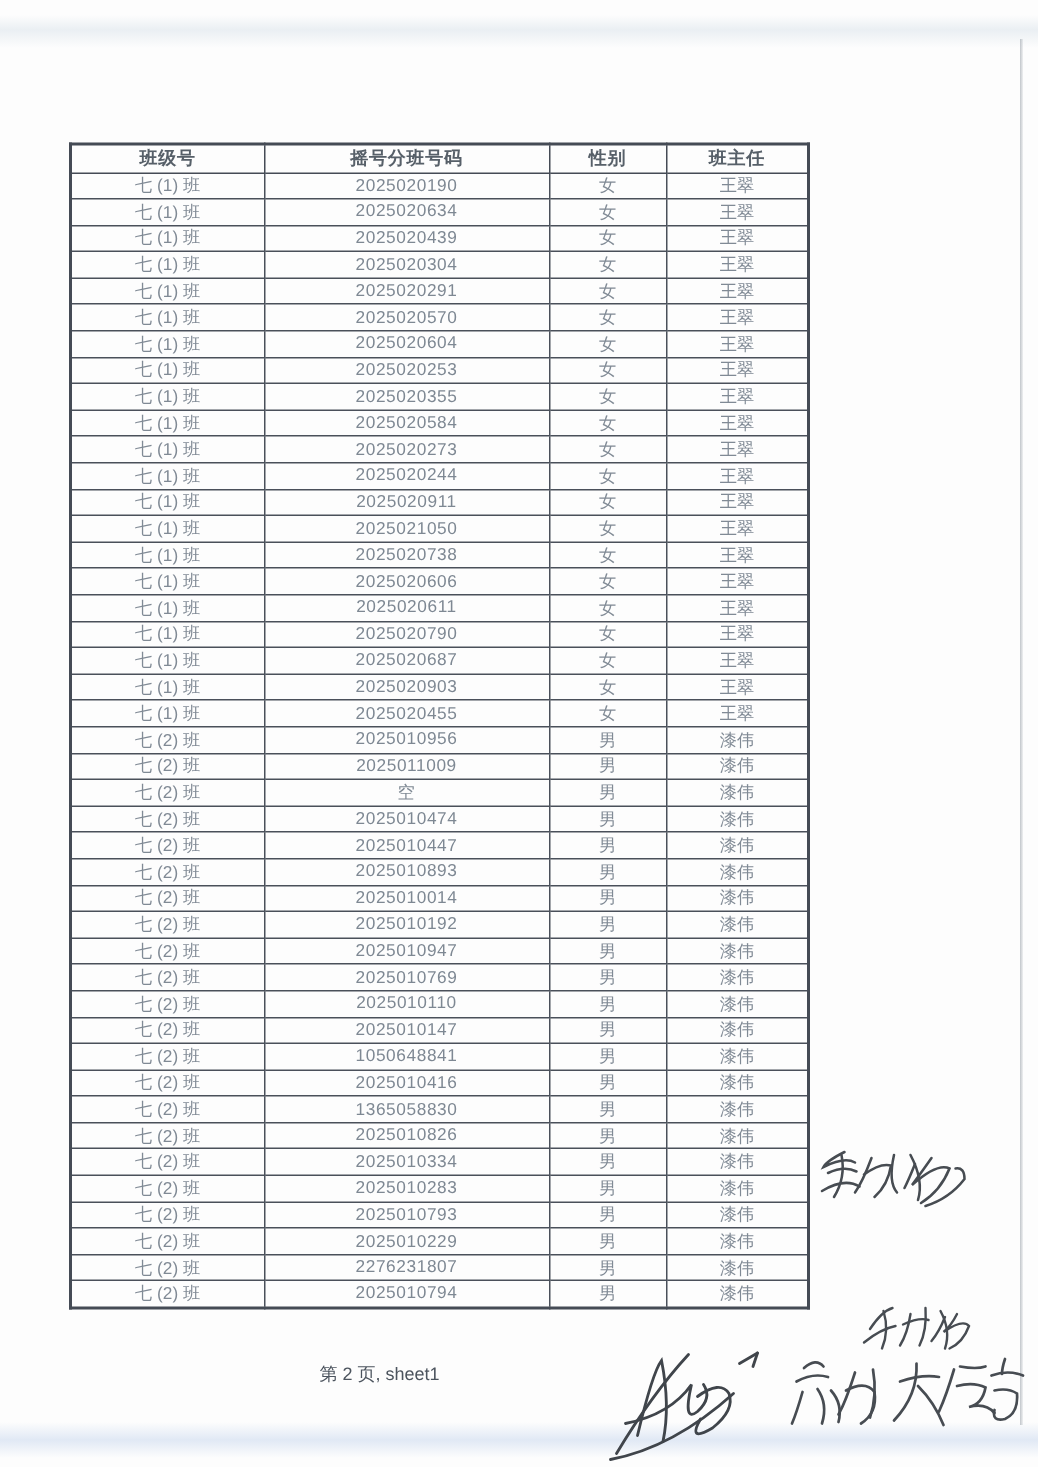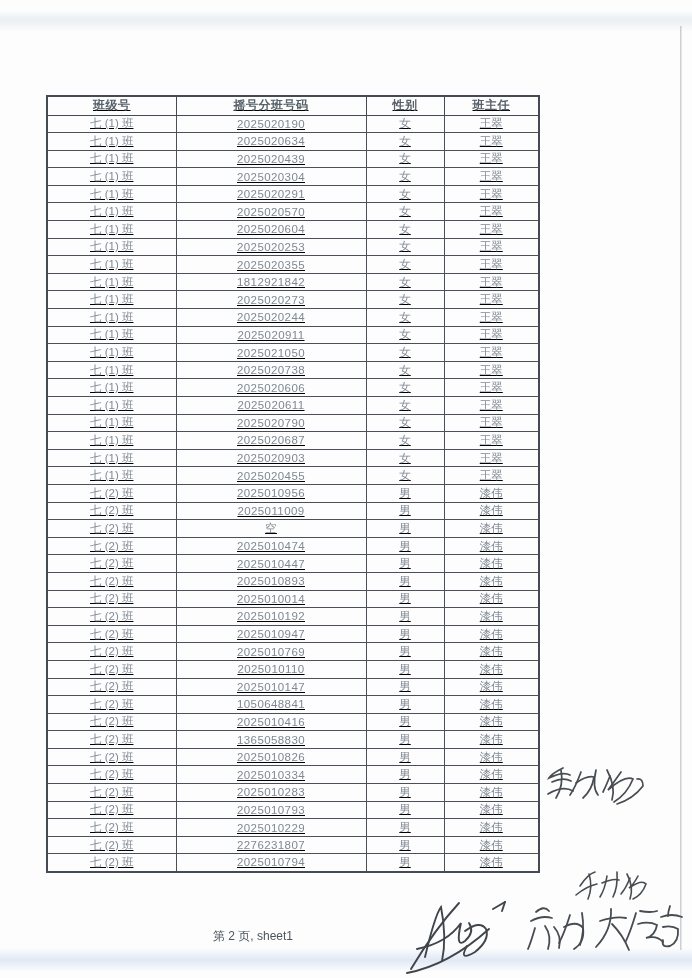--- a/index.html
+++ b/index.html
@@ -20,41 +20,40 @@
   }
   .page-edge-right {
     position:absolute; left:680px; top:26px; width:2px; height:924px;
     background:linear-gradient(to right, rgba(120,130,140,0.45), rgba(120,130,140,0.10));
   }
   
   .lottery-table {
     position:absolute; left:46px; top:95px; width:492px;
     border-collapse:collapse; table-layout:fixed;
     border:2px solid #454b55;
-    text-decoration:underline;
   }
   .lottery-table col.c1 { width:129px; }
   .lottery-table col.c2 { width:190px; }
   .lottery-table col.c3 { width:78px; }
   .lottery-table col.c4 { width:95px; }
   .lottery-table th {
     height:19px; border:1px solid #454b55;
     font-size:12px; font-weight:bold; color:#576069;
     text-align:center; vertical-align:middle; letter-spacing:0.5px;
   }
   .lottery-table td {
     height:17.6px; border:1px solid #4a505a;
     font-size:11.5px; color:#808a95;
     text-align:center; vertical-align:middle;
     white-space:nowrap; overflow:hidden;
   }
   .lottery-table td.num { letter-spacing:0.4px; color:#7e8893; }
   
   .page-footer {
-    position:absolute; left:213px; top:928px; width:120px;
+    position:absolute; left:213px; top:908px; width:120px;
     font-size:12px; color:#4c545e; white-space:nowrap;
   }
   
   .sig { position:absolute; }
   .sig svg { display:block; }
 </style>
 </head>
 <body>
 
 <div class="scan-band-top"></div>
@@ -126,21 +125,21 @@
         <td>王翠</td>
       </tr>
       <tr>
         <td>七 (1) 班</td>
         <td class="num">2025020355</td>
         <td>女</td>
         <td>王翠</td>
       </tr>
       <tr>
         <td>七 (1) 班</td>
-        <td class="num">1812921842</td>
+        <td class="num">2025020584</td>
         <td>女</td>
         <td>王翠</td>
       </tr>
       <tr>
         <td>七 (1) 班</td>
         <td class="num">2025020273</td>
         <td>女</td>
         <td>王翠</td>
       </tr>
       <tr>

